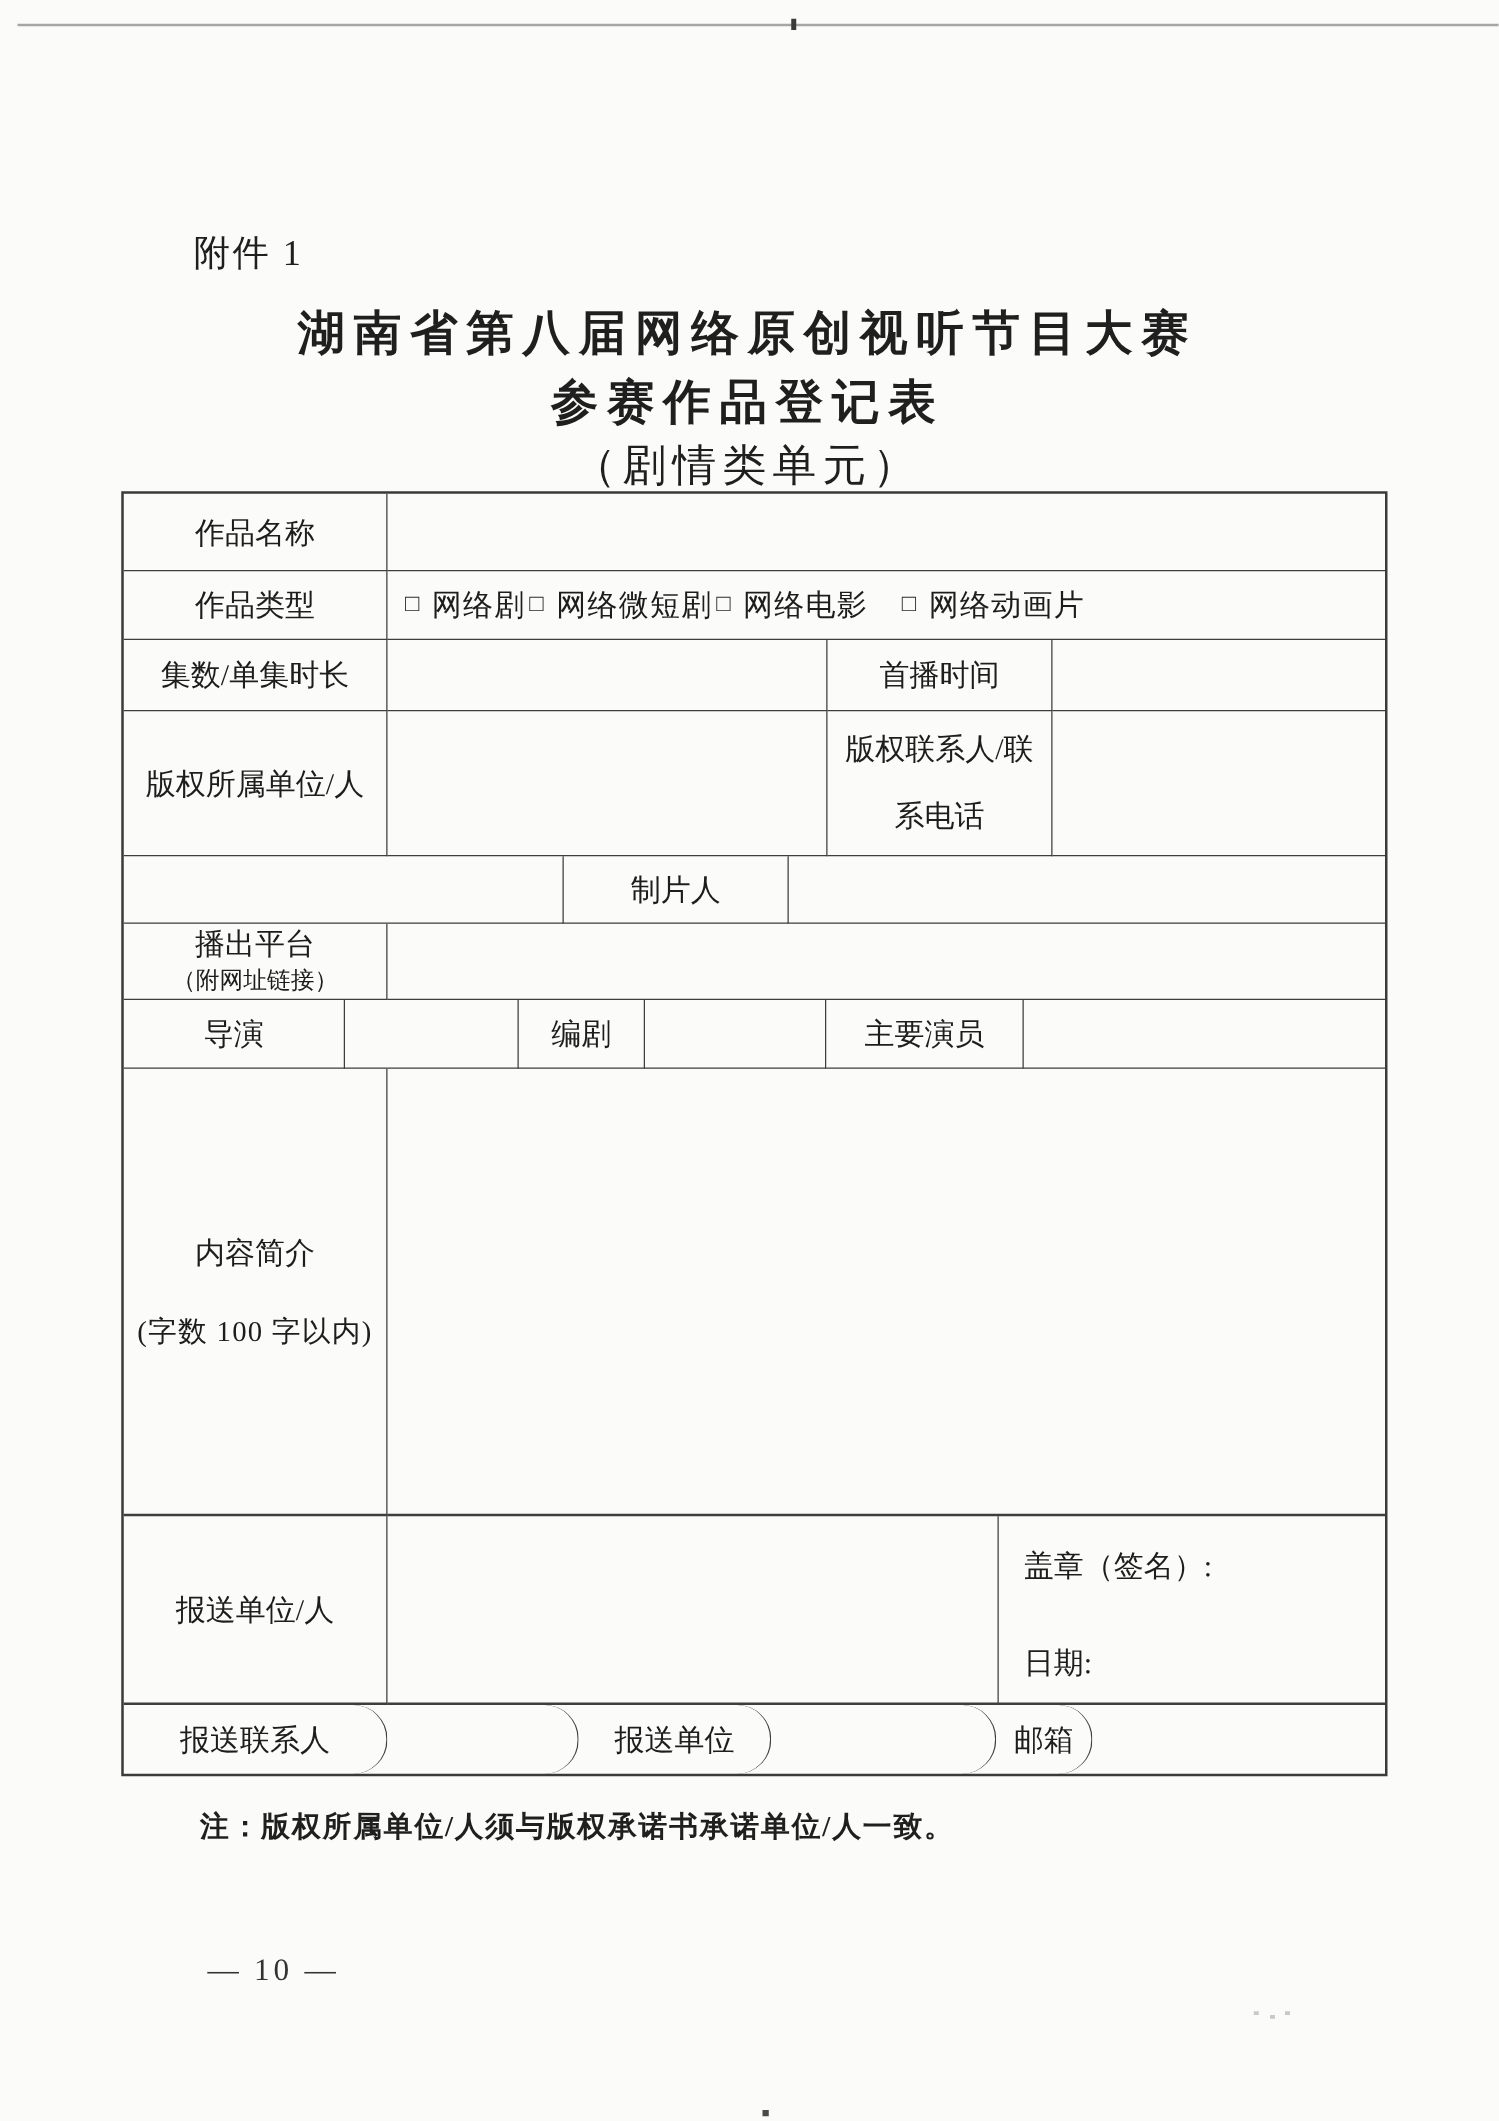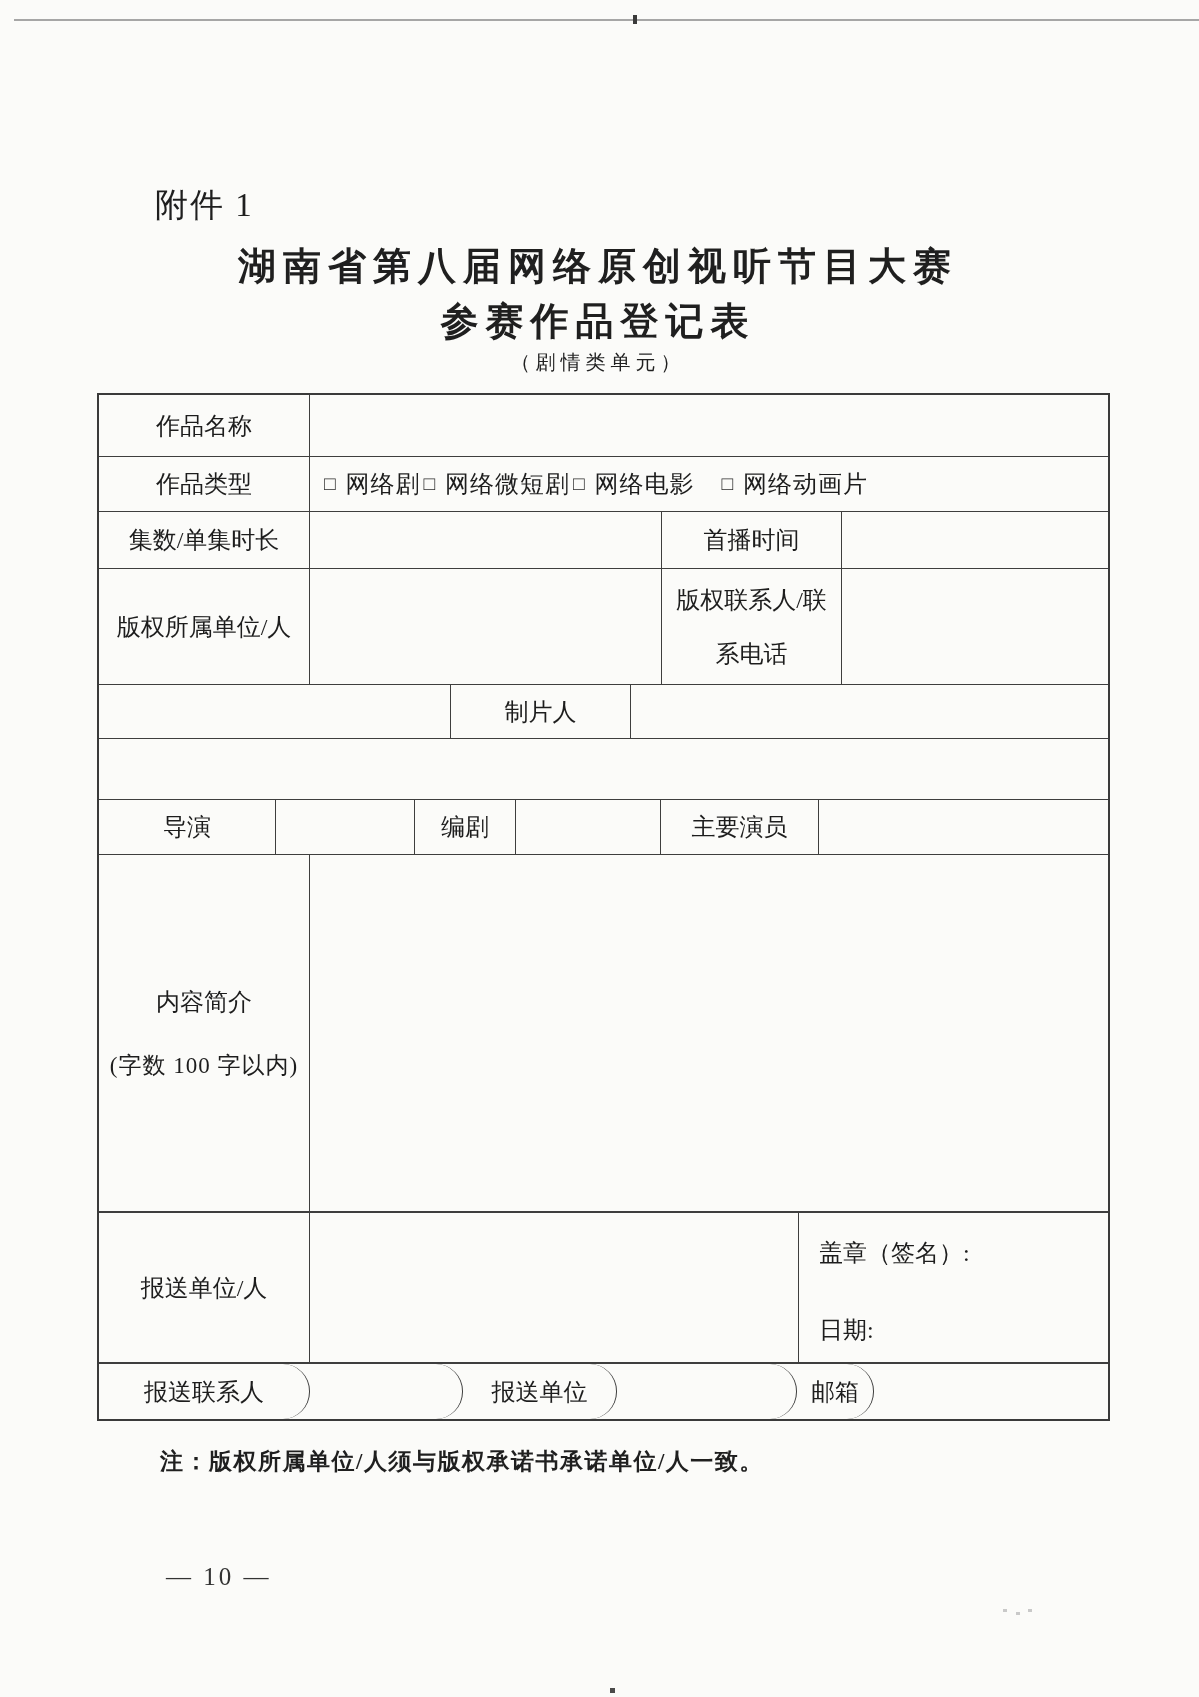--- a/index.html
+++ b/index.html
@@ -11,26 +11,26 @@
     color:#1f1f1f;
     overflow:hidden;
   }
   
   .top-rule { position:absolute; left:14px; top:19px; width:1185px; height:2px; background:#a6a6a6; }
   .top-tick { position:absolute; left:633px; top:15px; width:4px; height:9px; background:#3a3a3a; }
   .bottom-tick { position:absolute; left:610px; top:1688px; width:5px; height:5px; background:#4a4a4a; }
   .speck { position:absolute; background:#c9c9c9; width:4px; height:3px; }
   .s1{ left:1003px; top:1609px; } .s2{ left:1016px; top:1612px; } .s3{ left:1028px; top:1609px; }
 
-  .attachment { position:absolute; left:155px; top:183px; font-size:33px; letter-spacing:2px; }
+  .attachment { position:absolute; left:155px; top:183px; font-size:29px; letter-spacing:2px; }
 
   .center-line { position:absolute; left:0; width:1196px; text-align:center; white-space:nowrap; }
   .title1 { top:241px; font-size:38px; font-weight:bold; letter-spacing:7px; }
   .title2 { top:296px; font-size:38px; font-weight:bold; letter-spacing:7px; }
-  .subtitle { top:349px; font-size:20px; letter-spacing:5px; }
+  .subtitle { top:349px; font-size:35px; letter-spacing:5px; }
 
   .form-table {
     position:absolute; left:97px; top:393px; width:1013px;
     border:2.2px solid #3a3a3a; background:transparent;
   }
   .row { display:flex; width:100%; }
   .cell {
     border-right:1.6px solid #3e3e3e; border-bottom:1.6px solid #3e3e3e;
     display:flex; align-items:center; justify-content:center;
     text-align:center; font-size:24px; color:#1d1d1d;
@@ -149,20 +149,24 @@
     <div class="cell grow"></div>
   </div>
 
   <div class="row r5">
     <div class="cell w-mid"></div>
     <div class="cell w-lab2">制片人</div>
     <div class="cell grow"></div>
   </div>
 
   <div class="row r6">
+    <div class="cell w-label two-line">
+      <span>播出平台</span>
+      <span class="sub">（附网址链接）</span>
+    </div>
     <div class="cell grow"></div>
   </div>
 
   <div class="row r7">
     <div class="cell c1">导演</div>
     <div class="cell c2"></div>
     <div class="cell c3">编剧</div>
     <div class="cell c4"></div>
     <div class="cell c5">主要演员</div>
     <div class="cell grow"></div>

